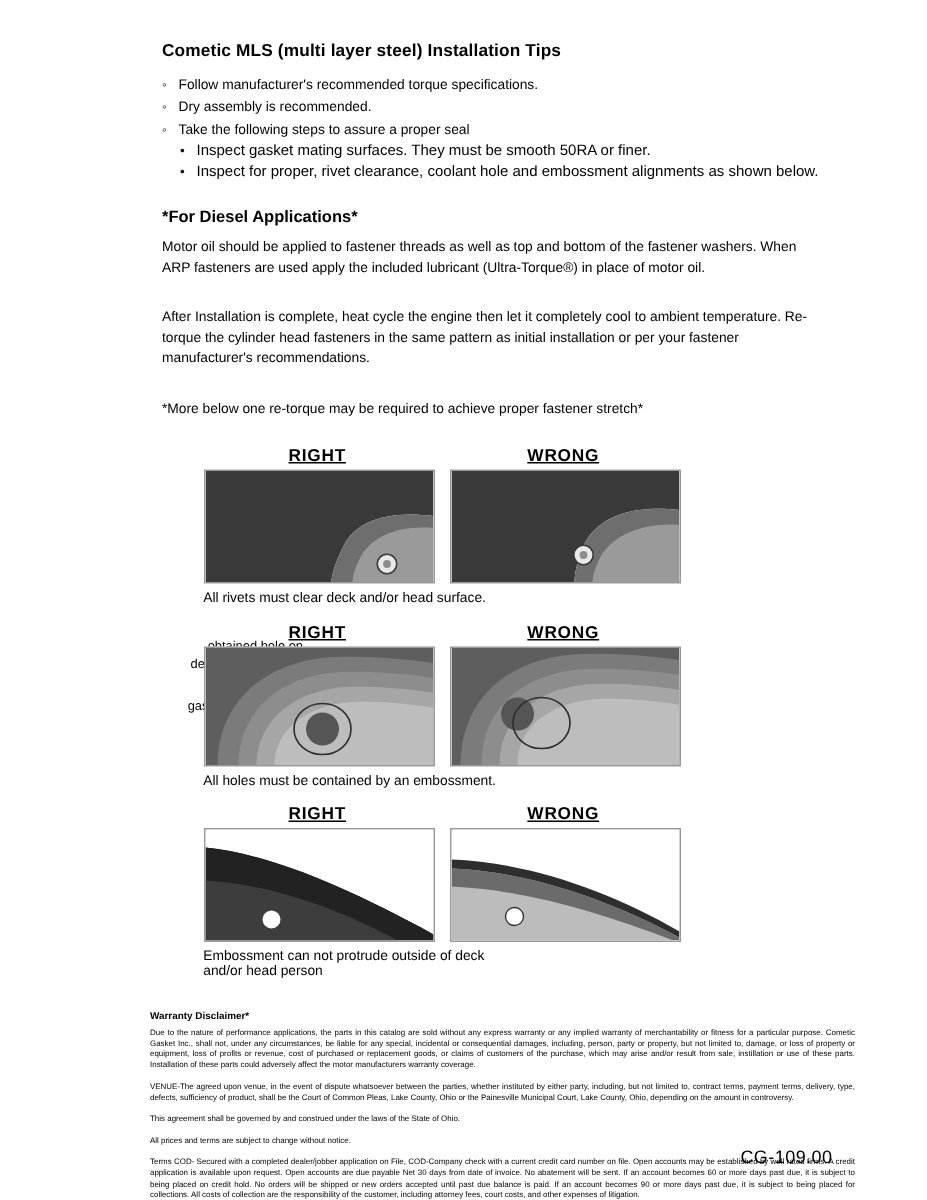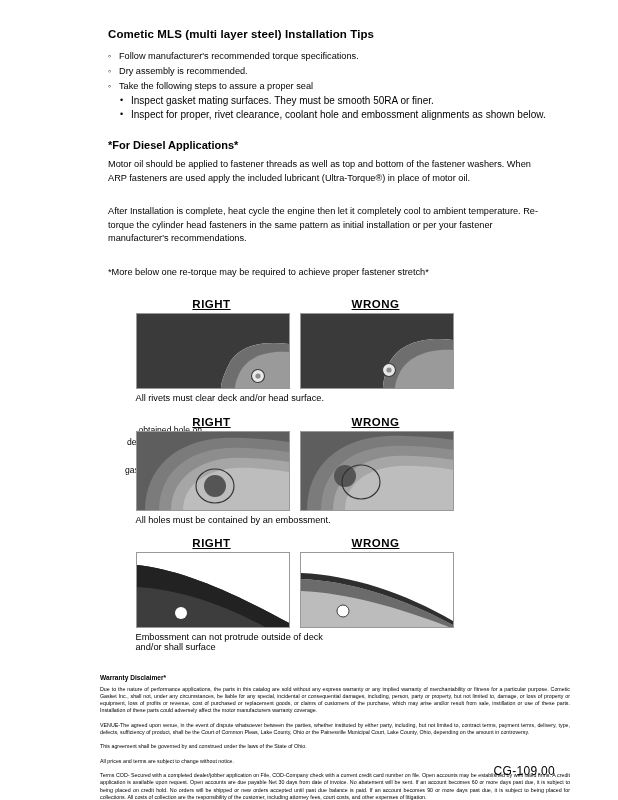--- a/index.html
+++ b/index.html
@@ -294,21 +294,21 @@
             <path d="M0,38 C46,40 96,54 148,74 L0,74 Z" fill="#bcbcbc"></path>
             <path d="M0,20 C50,22 104,40 152,68 L152,72 C100,44 48,28 0,26 Z" fill="#2e2e2e"></path>
             <circle cx="42" cy="58" r="6" fill="#ffffff" stroke="#2e2e2e" stroke-width="0.9"></circle>
           </svg>
         </div>
       </div>
     </div>
     <div class="caprow">
       <div class="capinner">
         <div class="figcaption">Embossment can not protrude outside of deck</div>
-        <div class="figcaption" style="margin-top:0;">and/or shall surface</div>
+        <div class="figcaption" style="margin-top:0;">and/or head person</div>
       </div>
     </div>
 
   </div>
 
   <div class="warranty">
     <h3>Warranty Disclaimer*</h3>
     <p>Due to the nature of performance applications, the parts in this catalog are sold without any express warranty or any implied warranty of merchantability or fitness for a particular purpose.  Cometic Gasket Inc., shall not, under any circumstances, be liable for any special, incidental or consequential damages, including, person, party or property, but not limited to, damage, or loss of property or equipment, loss of profits or revenue, cost of purchased or replacement goods, or claims of customers of the purchase, which may arise and/or result from sale, instillation or use of these parts.  Installation of these parts could adversely affect the motor manufacturers warranty coverage.</p>
     <p>VENUE-The agreed upon venue, in the event of dispute whatsoever between the parties, whether instituted by either party, including, but not limited to, contract terms, payment terms, delivery, type, defects, sufficiency of product, shall be the Court of Common Pleas, Lake County, Ohio or the Painesville Municipal Court, Lake County, Ohio, depending on the amount in controversy.</p>
     <p>This agreement shall be governed by and construed under the laws of the State of Ohio.</p>

